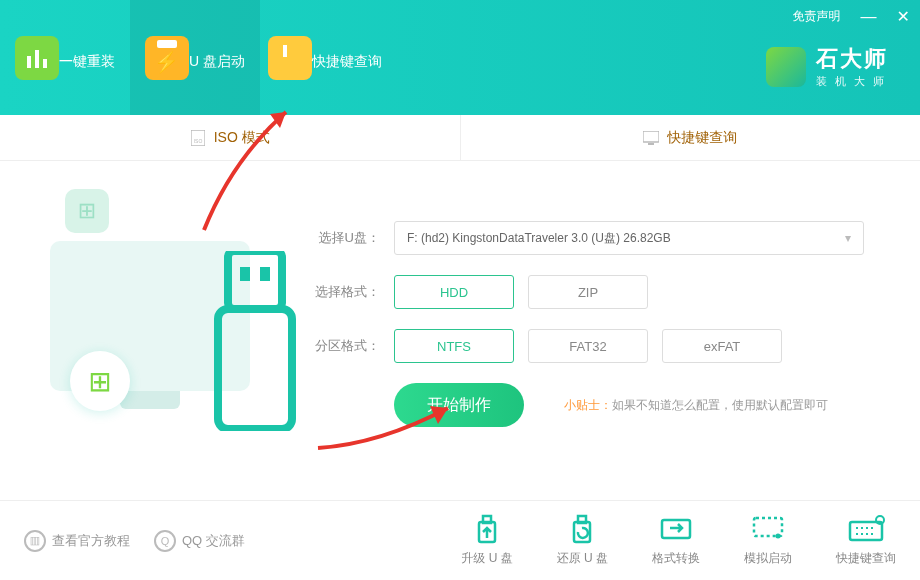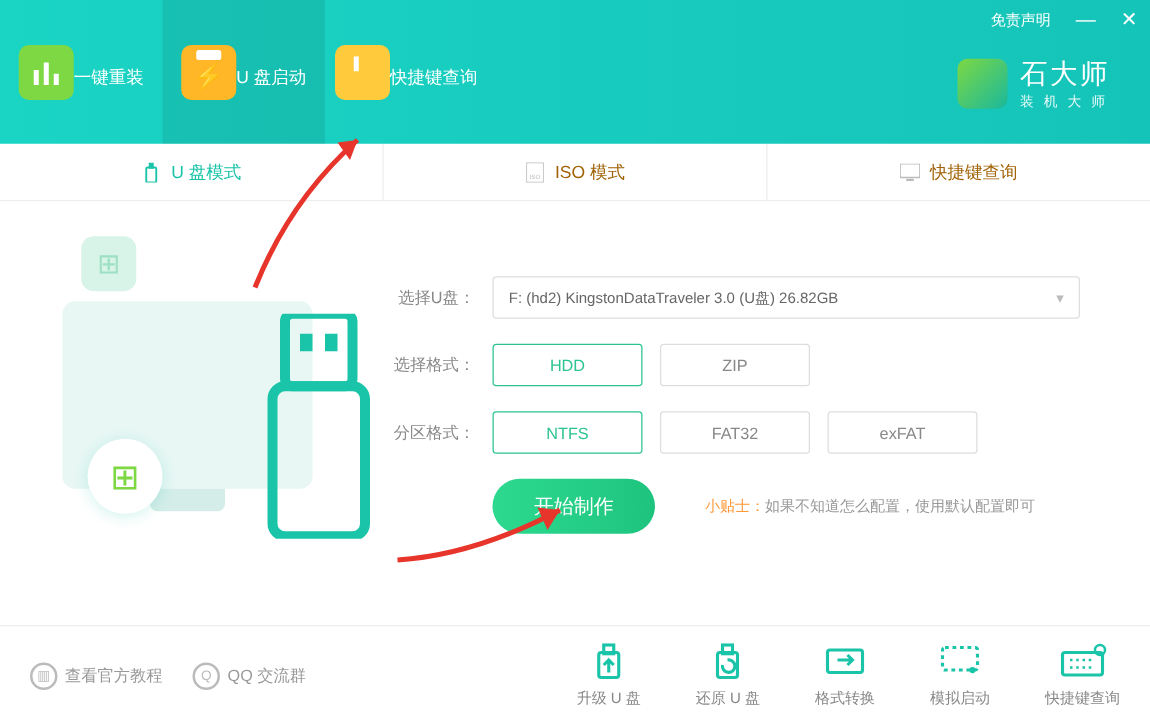--- a/index.html
+++ b/index.html
@@ -11,21 +11,21 @@
 .icon-reinstall{background:#7dd843}
 .icon-usb-boot{background:#ffb627;position:relative}
 .icon-usb-boot::before{content:"";position:absolute;top:4px;left:12px;right:12px;height:8px;background:#fff;border-radius:2px}
 .icon-usb-boot::after{content:"⚡";color:#fff;font-size:20px;margin-top:8px}
 .icon-tutorial{background:#ffcb3d}
 .win-controls{position:absolute;top:8px;right:10px;display:flex;gap:20px;color:#fff;font-size:12px;align-items:center}
 .win-ctrl{cursor:pointer;font-size:16px;line-height:1}
 .logo-area{position:absolute;right:28px;top:44px;display:flex;align-items:center;gap:10px;color:#fff}
 .logo-mark{width:40px;height:40px;background:linear-gradient(135deg,#7dd843,#1ab89c);border-radius:8px;position:relative}
 .logo-text{display:flex;flex-direction:column}
-.logo-title{font-size:22px;font-weight:normal;letter-spacing:2px}
+.logo-title{font-size:22px;font-weight:bold;letter-spacing:2px}
 .logo-sub{font-size:11px;letter-spacing:8px;opacity:.9}
 .tabs{height:46px;display:flex;border-bottom:1px solid #eee}
 .tab{flex:1;display:flex;align-items:center;justify-content:center;gap:8px;color:#a16207;font-size:14px;cursor:pointer;border-right:1px solid #eee}
 .tab:last-child{border-right:none}
 .tab.active{color:#1ac4a8}
 .tab-icon{width:16px;height:16px;display:inline-flex;align-items:center;justify-content:center}
 .main{display:flex;padding:20px 30px 0 30px;gap:20px}
 .illustration{width:260px;height:250px;position:relative;flex-shrink:0}
 .ill-monitor{position:absolute;left:20px;top:60px;width:200px;height:150px;background:#e8f7f4;border-radius:10px}
 .ill-monitor::after{content:"";position:absolute;bottom:-18px;left:50%;transform:translateX(-50%);width:60px;height:18px;background:#d4ede8;border-radius:0 0 6px 6px}
@@ -92,29 +92,20 @@
   <div class="logo-area">
     <div class="logo-mark"></div>
     <div class="logo-text">
       <span class="logo-title">石大师</span>
       <span class="logo-sub">装机大师</span>
     </div>
   </div>
 </div>
 
 <div class="tabs">
-  <div class="tab active">
-    <span class="tab-icon">
-        <svg width="14" height="16" viewBox="0 0 14 16">
-          <rect x="3" y="4" width="8" height="12" rx="1" fill="none" stroke="#1ac4a8" stroke-width="1.5"></rect>
-          <rect x="5" y="0" width="4" height="5" fill="#1ac4a8"></rect>
-        </svg>
-      </span>
-    <span>U 盘模式</span>
-  </div>
   <div class="tab">
     <span class="tab-icon">
         <svg width="14" height="16" viewBox="0 0 14 16">
           <rect width="14" height="16" rx="1" fill="none" stroke="#bbb" stroke-width="1.3"></rect>
           <text x="7" y="13" font-size="5" fill="#bbb" text-anchor="middle">ISO</text>
         </svg>
       </span>
     <span>ISO 模式</span>
   </div>
   <div class="tab">

